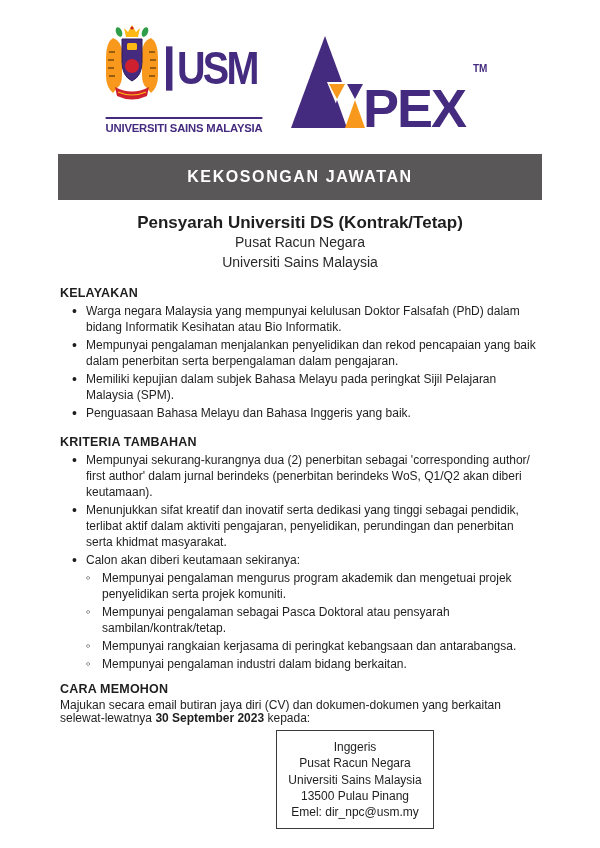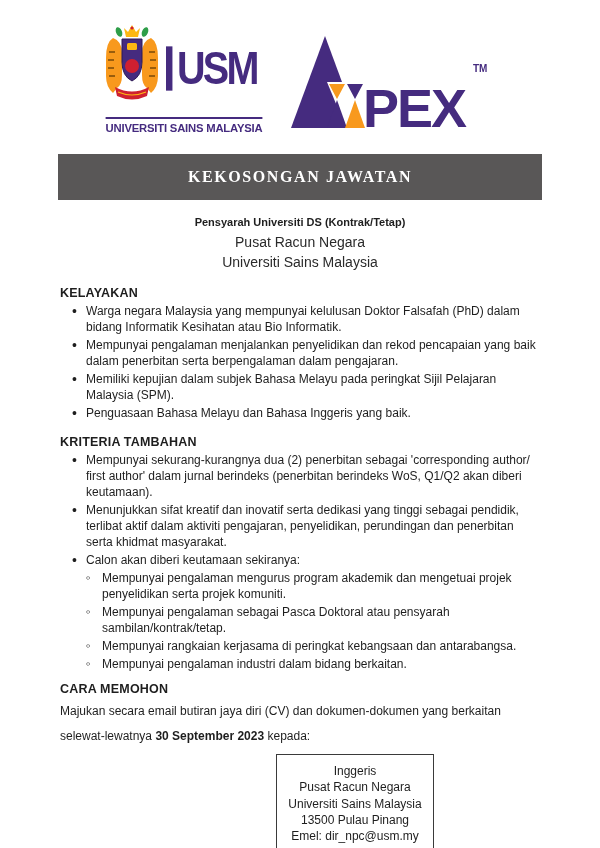--- a/index.html
+++ b/index.html
@@ -20,45 +20,45 @@
   .usm-caption {
     margin-top:5px; border-top:2px solid #452b7f; padding-top:3px;
     color:#452b7f; font-weight:bold; font-size:11.5px; letter-spacing:-0.2px;
     white-space:nowrap; transform:scaleX(0.98); transform-origin:center;
   }
 
   
   .banner {
     width:484px; height:46px; margin:20px auto 0; background:#595757;
     color:#ffffff; font-size:16px; font-weight:bold; letter-spacing:1.6px;
-    display:flex; align-items:center; justify-content:center;font-family:Liberation Serif, serif;
+    display:flex; align-items:center; justify-content:center;
   }
 
   
   .title-block { text-align:center; margin-top:12px; }
-  .pos-title { font-size:11px; font-weight:bold; line-height:21px; }
+  .pos-title { font-size:17px; font-weight:bold; line-height:21px; }
   .pos-sub { font-size:14px; line-height:19.5px; color:#2a2a2a; }
 
   
   .page { padding:0 60px; }
   .bidang { margin-top:16px; font-size:12px; line-height:17px; }
   .bidang b { font-size:12.5px; letter-spacing:0.2px; }
 
   .section-heading { margin-top:13px; font-size:12.5px; font-weight:bold; letter-spacing:0.2px; line-height:16px; margin-bottom:2px; }
 
   ul.bullets { list-style:none; margin:0; padding-left:12px; }
   ul.bullets > li { position:relative; padding-left:14px; font-size:12px; line-height:16px; margin-bottom:2px; }
   ul.bullets > li::before { content:"\2022"; position:absolute; left:0; top:0; font-size:14px; }
 
   ul.subbullets { list-style:none; margin:0; padding-left:26px; }
   ul.subbullets > li { position:relative; padding-left:16px; font-size:12px; line-height:16px; margin-bottom:2px; }
   ul.subbullets > li::before { content:"\25E6"; position:absolute; left:0; top:-0.5px; font-size:13px; }
 
   .cara-heading { margin-top:9px; }
-  .cara-text { margin-top:1px; font-size:12px; line-height:25px; }
+  .cara-text { margin-top:1px; font-size:12px; line-height:13px; }
 
   .address-box {
     width:158px; margin:5px 0 0 216px; border:1.5px solid #3a3a3a;
     text-align:center; padding:8px 4px; font-size:12px; line-height:16.3px;
   }
 </style>
 </head>
 <body>
 
 <div class="sheet">

